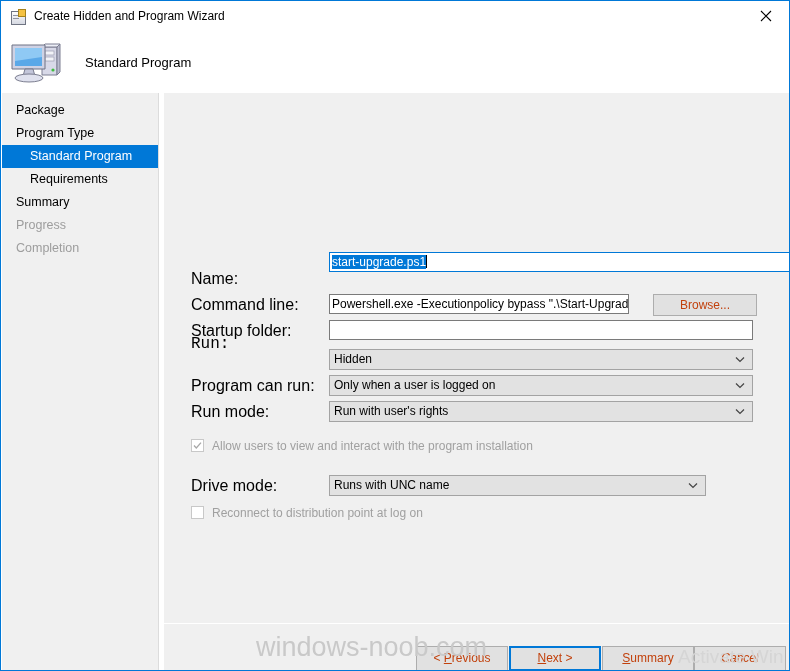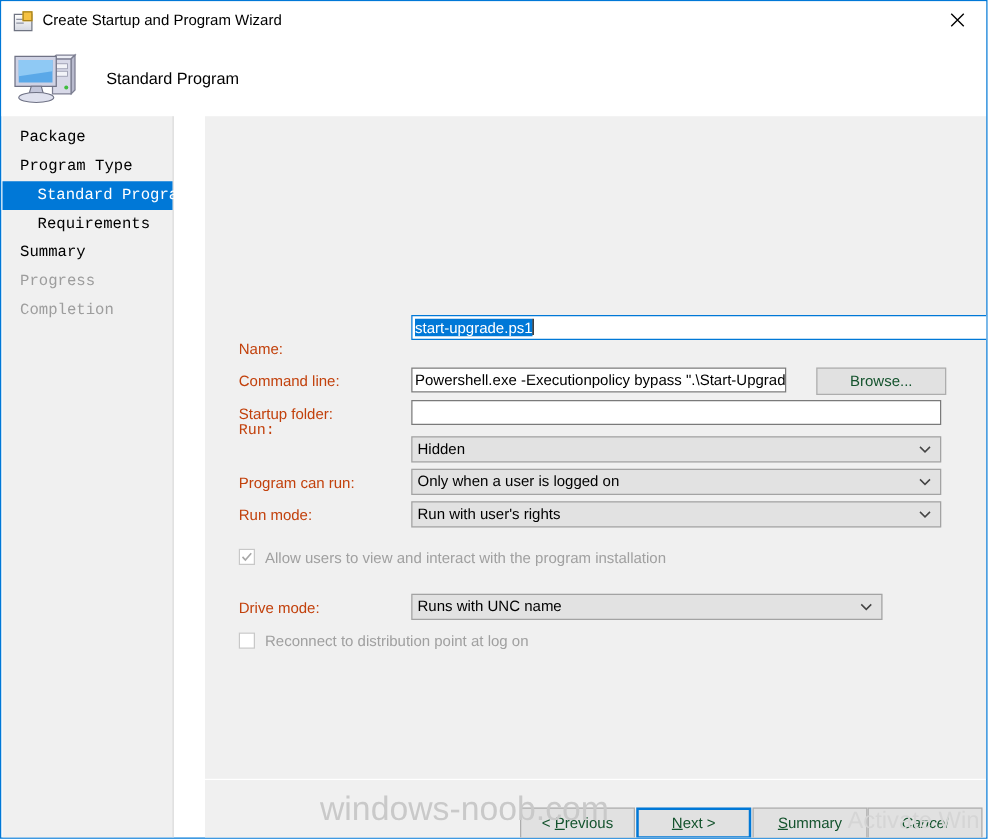--- a/index.html
+++ b/index.html
@@ -97,27 +97,26 @@
   #header-title {
     margin-left: 22px;
     font-size: 13px;
     color: #000000;
   }
 
   
   #sidebar {
     position: absolute;
     left: 1px; top: 92px;
-    width: 137px;
+    width: 157px;
     height: 577px;
     background: #f0f0f0;
     border-right: 1px solid #dcdcdc;
     box-sizing: border-box;
     padding-top: 6px;
-    font-family: Liberation Mono, monospace;
   }
   .nav-item {
     height: 23px;
     line-height: 23px;
     font-size: 12.5px;
     color: #000000;
     padding-left: 14px;
     white-space: nowrap;
     cursor: default;
   }
@@ -139,22 +138,22 @@
   #content-heading {
     position: absolute;
     left: 17px; top: 21px;
     font-size: 15.5px;
     color: #1f6fc4;
     white-space: nowrap;
   }
   .lbl {
     position: absolute;
     left: 27px;
-    font-size: 12px;
-    color: #c2410c;
+    font-size: 16px;
+    color: #000000;
     line-height: 22px;
     white-space: nowrap;
   }
 
   .txt {
     position: absolute;
     left: 165px;
     height: 20px;
     box-sizing: border-box;
     background: #ffffff;
@@ -202,21 +201,21 @@
     height: 19px;
     line-height: 19px;
   }
   .combo .chev svg { vertical-align: middle; }
 
   .btn {
     box-sizing: border-box;
     background: #e1e1e1;
     border: 1px solid #adadad;
     font-size: 12px;
-    color: #14532d;
+    color: #c2410c;
     text-align: center;
     cursor: default;
     white-space: nowrap;
   }
 
   #browse-button {
     position: absolute;
     left: 489px; top: 201px;
     width: 104px; height: 22px;
     line-height: 20px;
@@ -295,21 +294,21 @@
 
 <div id="window">
 
   <div id="titlebar">
     <div id="title-icon">
       <div class="ti-box"></div>
       <div class="ti-line" style="top:7px;"></div>
       <div class="ti-line" style="top:10px;"></div>
       <div class="ti-flap"></div>
     </div>
-    <div id="title-text">Create Startup and Program Wizard</div>
+    <div id="title-text">Create Hidden and Program Wizard</div>
     <div id="close-button">
       <svg width="12" height="12" viewBox="0 0 12 12">
         <path d="M1 1 L11 11 M11 1 L1 11" stroke="#000000" stroke-width="1.1" fill="none"></path>
       </svg>
     </div>
   </div>
 
   <div id="header">
     <div id="header-icon">
       <svg width="54" height="46" viewBox="0 0 54 46">

